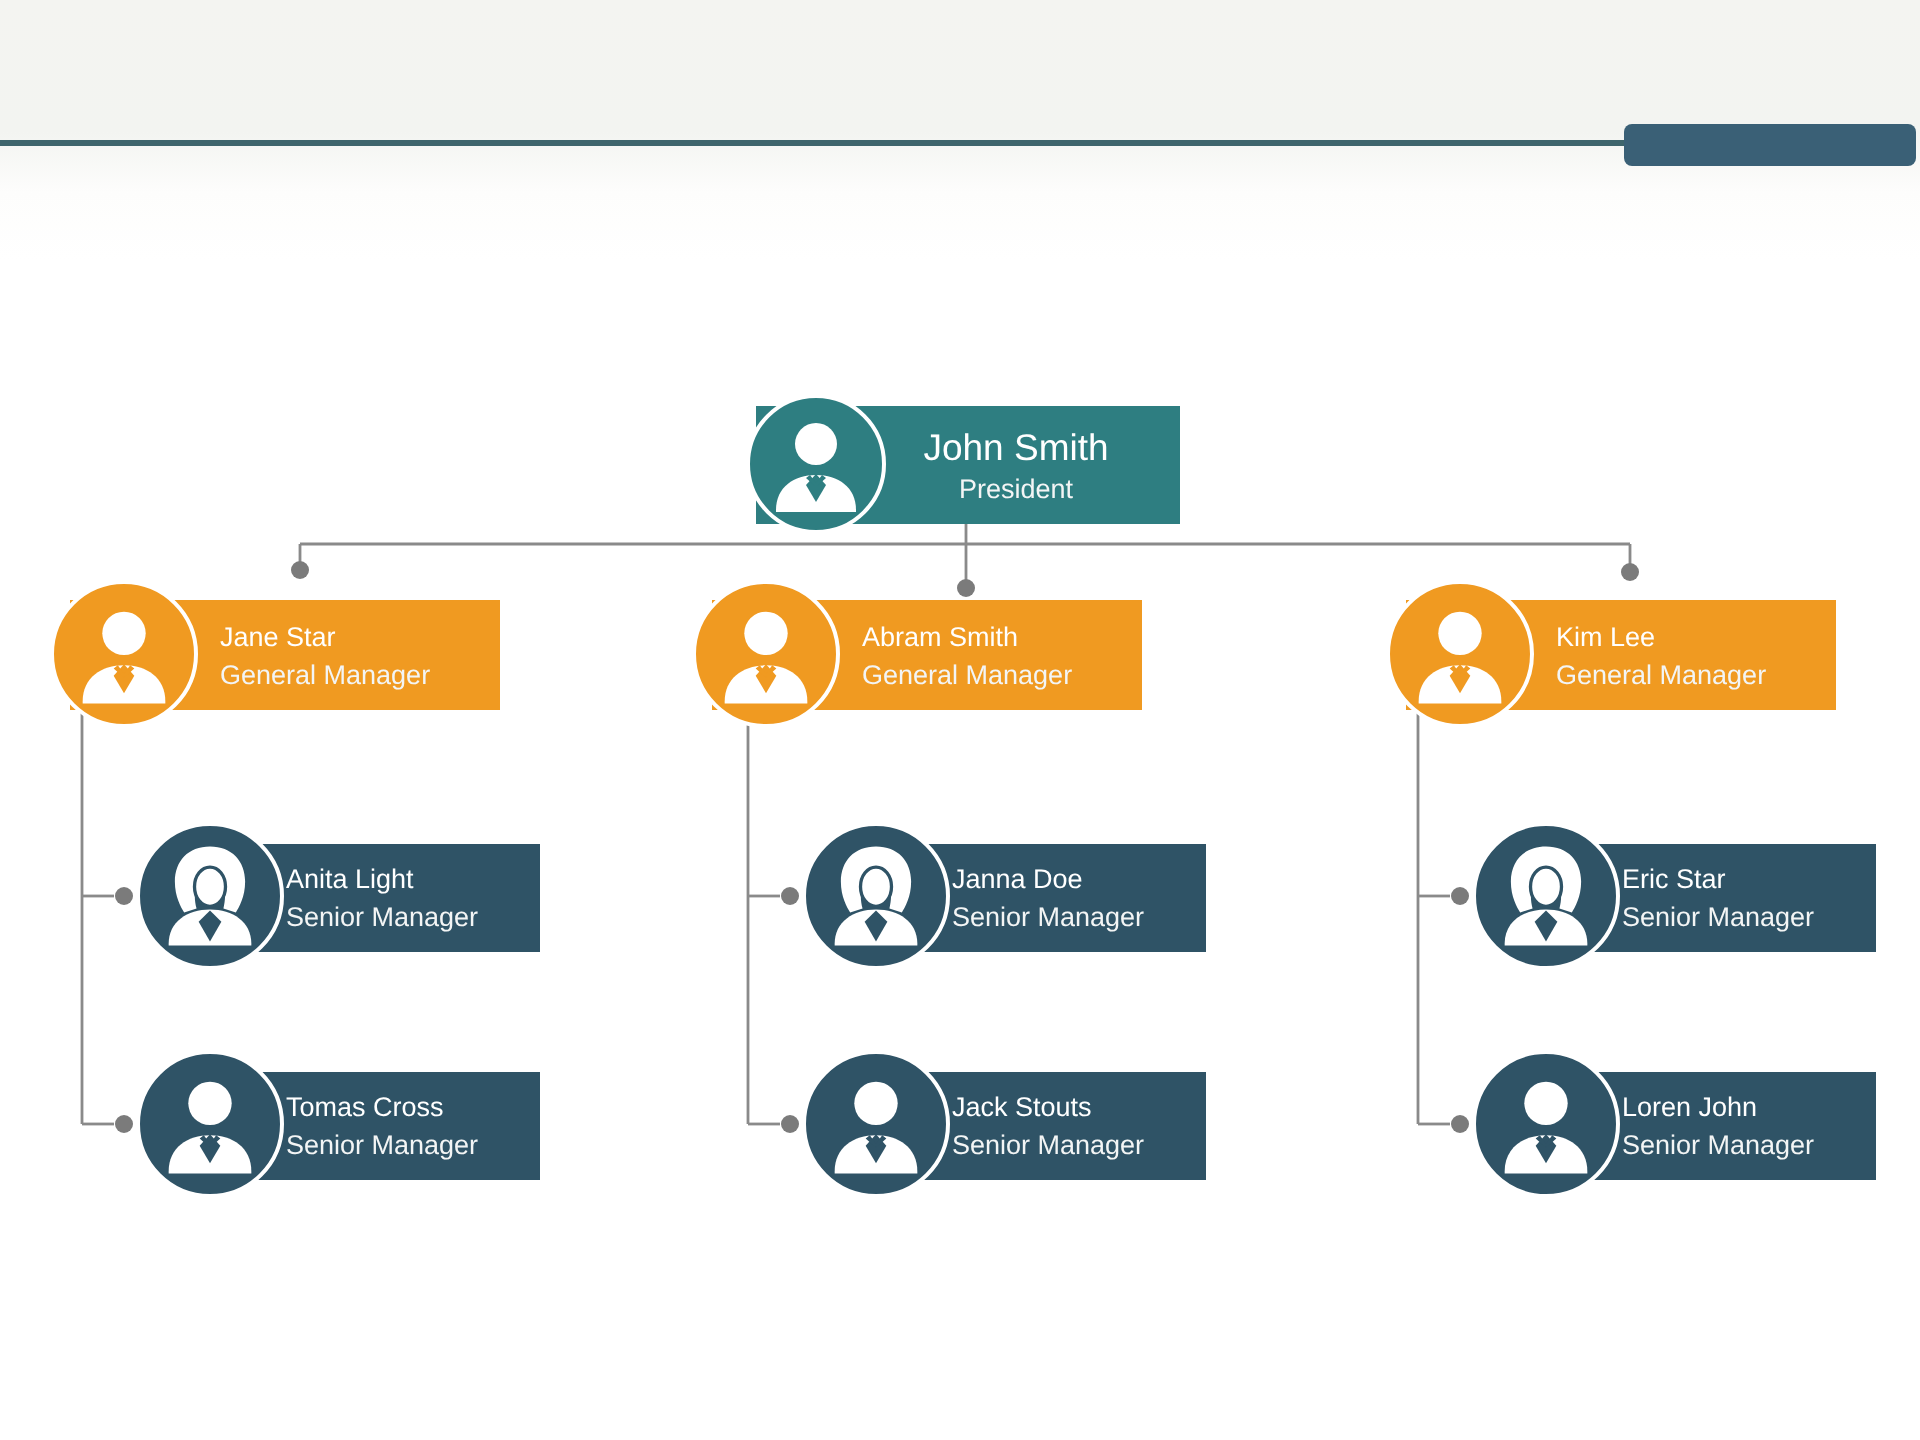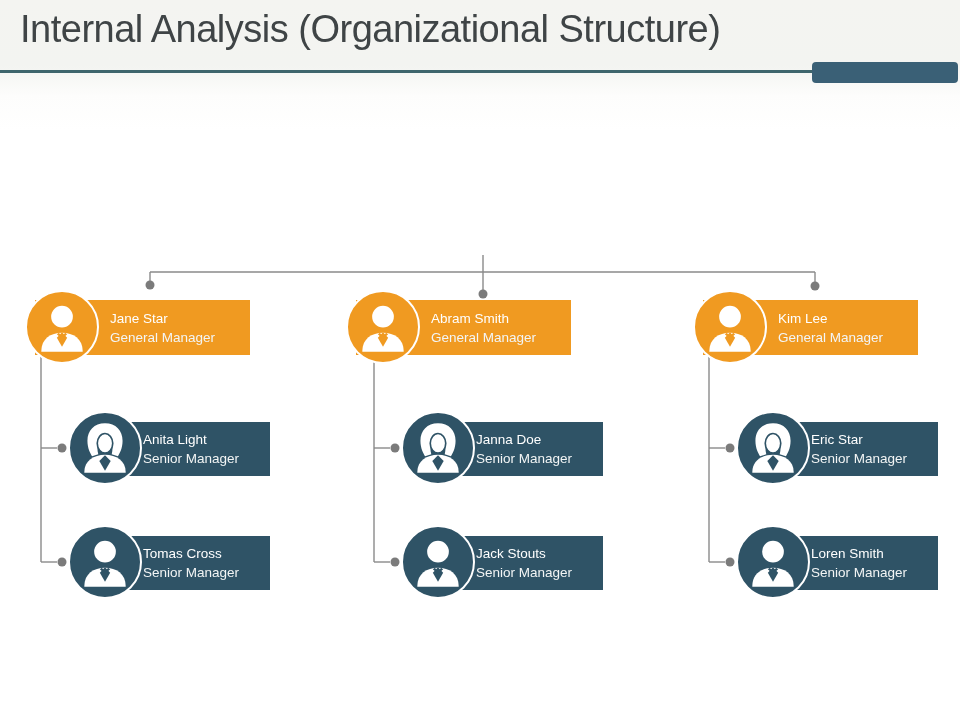--- a/index.html
+++ b/index.html
@@ -74,21 +74,20 @@
       <path d="M30 6c10.5 0 17 7 17 17 0 7.5-3 12.5-4.5 15l-6-2c2-7.5.5-16-6.5-16s-8.5 8.5-6.5 16l-6 2C16 35.5 13 30.5 13 23c0-10 6.5-17 17-17z" fill="#fff"></path>
       <ellipse cx="30" cy="25.5" rx="7.5" ry="9.5" fill="#fff" stroke="currentColor" stroke-width="1.6"></ellipse>
       <path d="M10 53c0-10.5 9-16.5 20-16.5s20 6 20 16.5v1H10z" fill="#fff"></path>
       <path d="M30 37l5.5 5.5-5.5 9.5-5.5-9.5z" fill="currentColor"></path>
     </g>
   </defs>
 </svg>
 
 <div class="slide">
 
-  <h1 class="title">Internal Analysis (Organizational Structure)</h1>
   <div class="slideno">
     <span class="lbl">SLIDE NO.</span>
     <span class="val">19</span>
   </div>
   <div class="rule"></div>
   <div class="rule-tab"></div>
 
   <svg class="connectors" width="960" height="720" viewBox="0 0 960 720">
     <line x1="483" y1="255" x2="483" y2="272"></line>
     <line x1="150" y1="272" x2="815" y2="272"></line>
@@ -111,20 +110,31 @@
     <line x1="374" y1="562" x2="390" y2="562"></line>
       <circle cx="395" cy="562" r="4.5"></circle>
 
     <line x1="709" y1="345" x2="709" y2="562"></line>
     <line x1="709" y1="448" x2="725" y2="448"></line>
       <circle cx="730" cy="448" r="4.5"></circle>
     <line x1="709" y1="562" x2="725" y2="562"></line>
       <circle cx="730" cy="562" r="4.5"></circle>
   </svg>
 
+  <div class="node teal n-pres">
+    <div class="bar">
+      <div class="nm">John Smith</div>
+      <div class="rl">President</div>
+    </div>
+    <div class="circle">
+      <svg class="pico" width="60" height="60" viewBox="0 0 60 60">
+          <use href="#ic-male"></use>
+        </svg>
+    </div>
+  </div>
 
   <div class="node orange gm gm1">
     <div class="bar">
       <div class="nm">Jane Star</div>
       <div class="rl">General Manager</div>
     </div>
     <div class="circle">
       <svg class="pico" width="62" height="62" viewBox="0 0 60 60">
           <use href="#ic-male"></use>
         </svg>
@@ -210,21 +220,21 @@
     </div>
     <div class="circle">
       <svg class="pico" width="62" height="62" viewBox="0 0 60 60">
           <use href="#ic-female"></use>
         </svg>
     </div>
   </div>
 
   <div class="node slate sm sm32">
     <div class="bar">
-      <div class="nm">Loren Smith</div>
+      <div class="nm">Loren John</div>
       <div class="rl">Senior Manager</div>
     </div>
     <div class="circle">
       <svg class="pico" width="62" height="62" viewBox="0 0 60 60">
           <use href="#ic-male"></use>
         </svg>
     </div>
   </div>
 
 </div>

